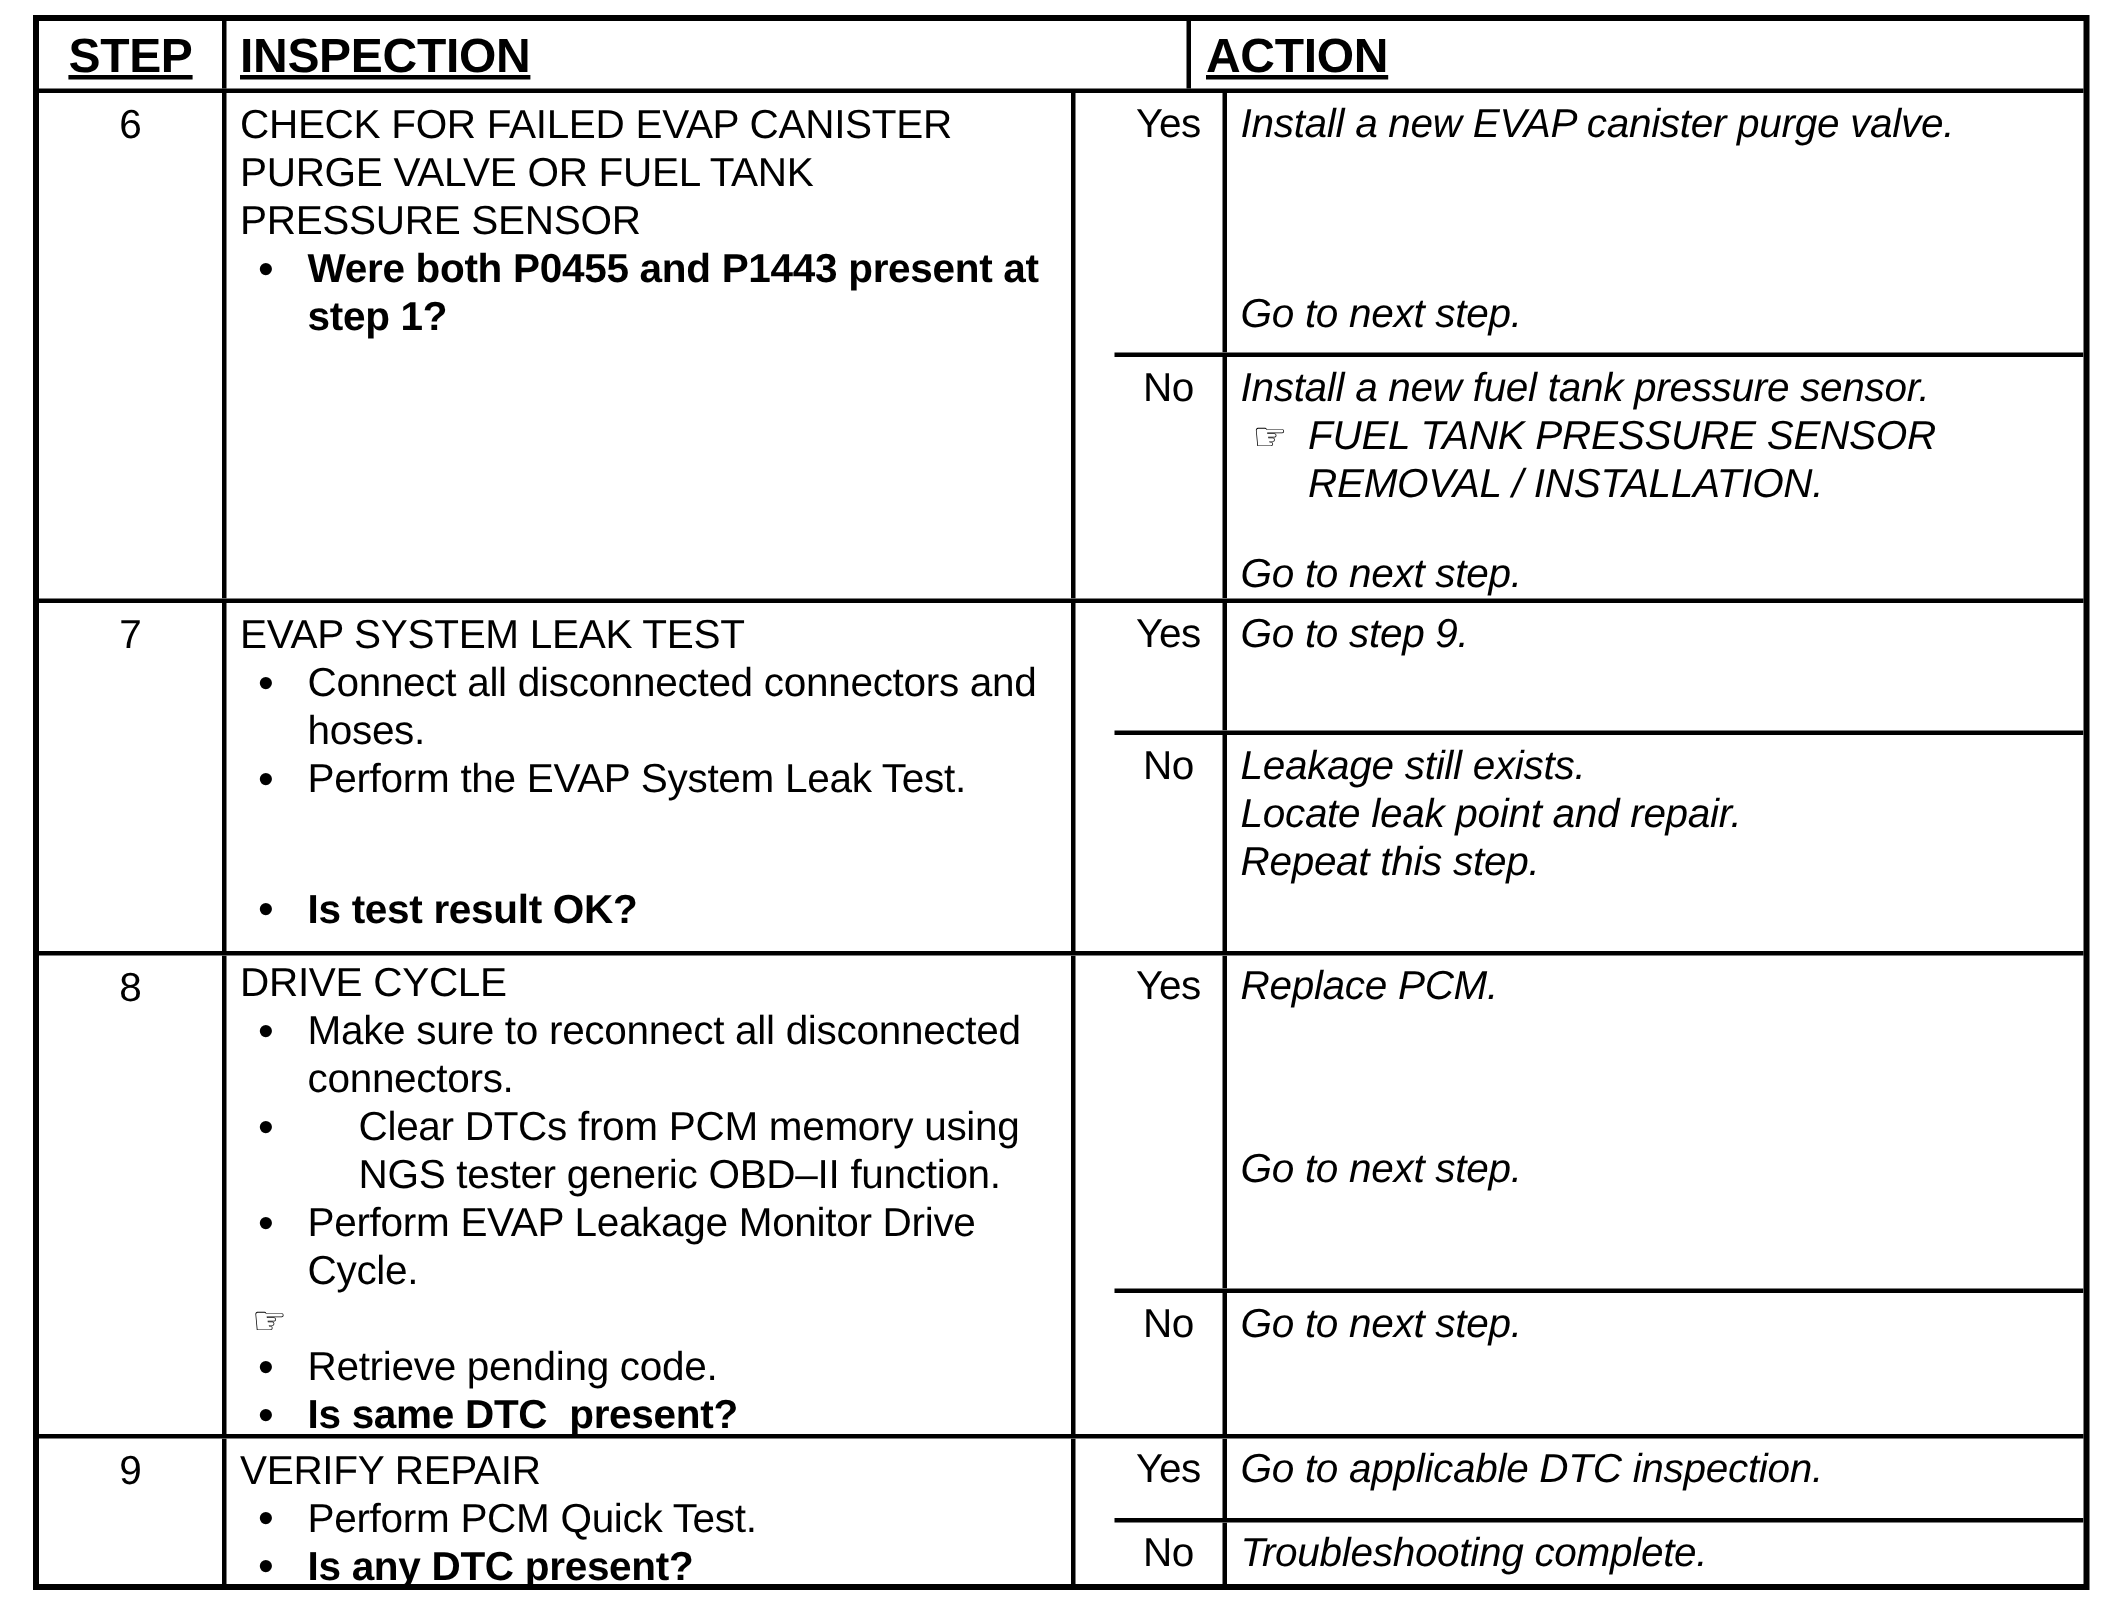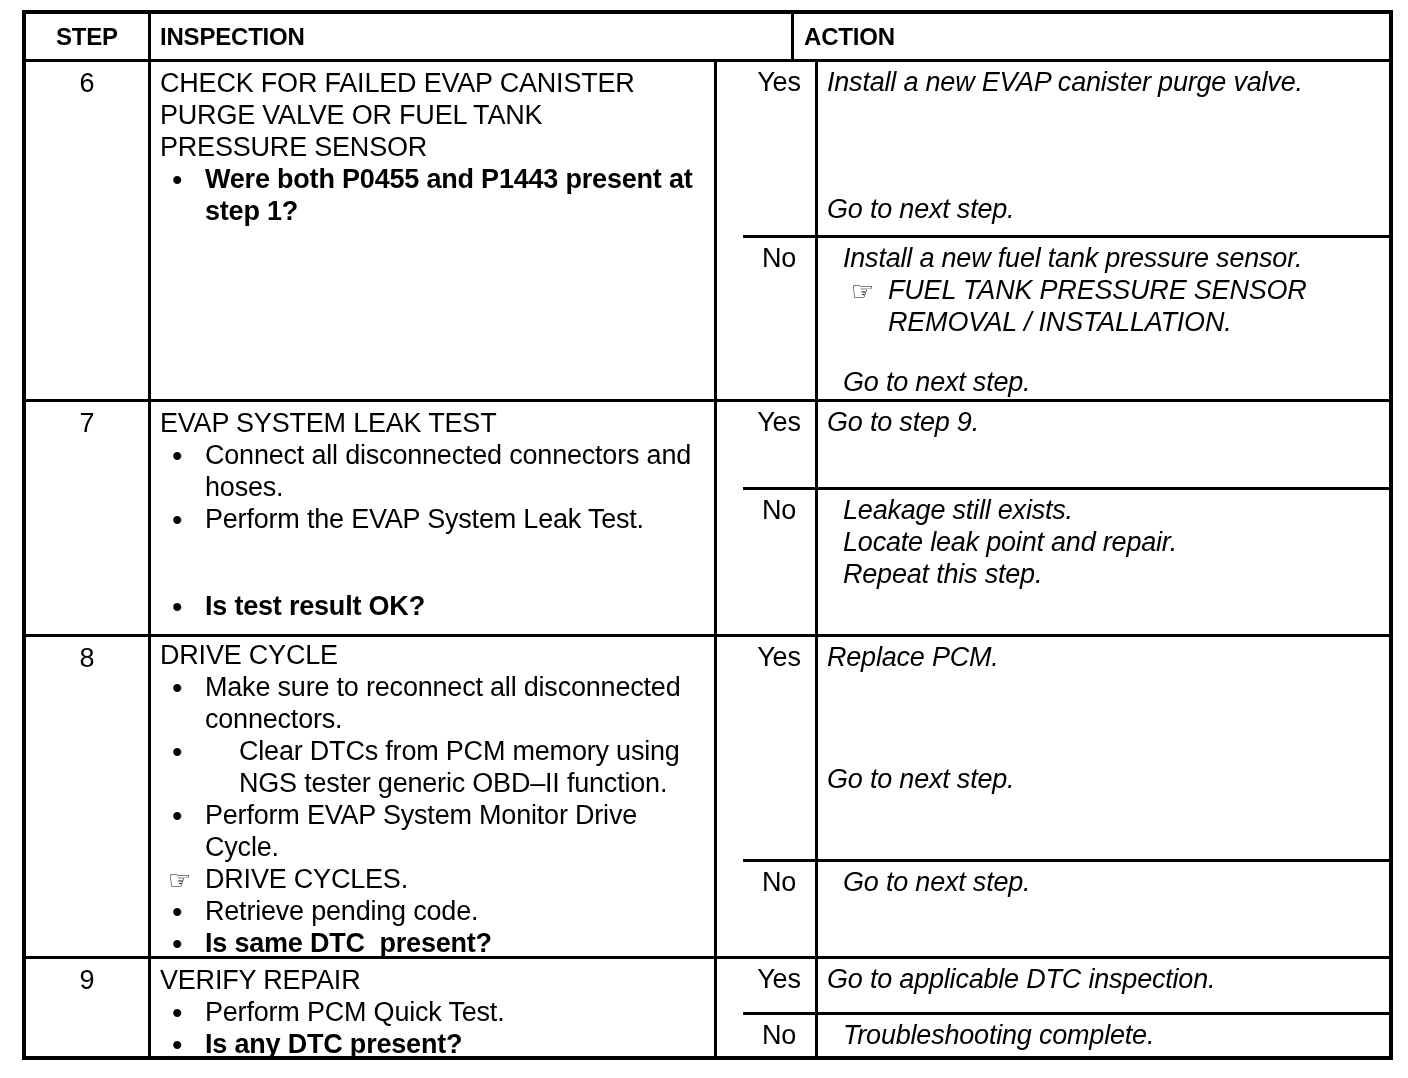--- a/index.html
+++ b/index.html
@@ -2,33 +2,33 @@
 <html><head>
 <meta charset="utf-8">
 <style>
   html,body{margin:0;padding:0;background:#fff;}
   body{width:1408px;height:1078px;font-family:"Liberation Sans","DejaVu Sans",sans-serif;color:#000;
        -webkit-font-smoothing:antialiased;}
   .sheet{position:relative;width:1408px;height:1078px;background:#fff;overflow:hidden;}
   .tbl{position:absolute;left:22px;top:10px;width:1371px;border:4px solid #000;box-sizing:border-box;
        font-size:27px;line-height:32px;letter-spacing:-0.2px;background:#fff;}
   
-  .hrow{display:flex;height:45px;box-sizing:border-box;font-weight:700;font-size:24px;}
+  .hrow{display:flex;height:45px;box-sizing:border-box;font-weight:700;font-size:32px;text-decoration:underline;}
   .hc-step{width:125px;border-right:3px solid #000;display:flex;align-items:center;justify-content:center;box-sizing:border-box;}
   .hc-insp{flex:1;display:flex;align-items:center;padding-left:9px;box-sizing:border-box;}
   .hc-action{width:598px;border-left:3px solid #000;display:flex;align-items:center;padding-left:10px;box-sizing:border-box;}
   
   .brow{display:flex;border-top:3px solid #000;box-sizing:border-box;overflow:hidden;}
   .r6{height:340px}.r7{height:235px}.r8{height:322px}.r9{height:100px}
   .c-step{width:125px;border-right:3px solid #000;text-align:center;padding-top:5px;box-sizing:border-box;}
   .c-insp{width:566px;border-right:3px solid #000;padding:5px 8px 0 9px;box-sizing:border-box;overflow:hidden;}
   .r8 .c-insp{padding-top:2px;}
   .c-br{flex:1;display:flex;flex-direction:column;box-sizing:border-box;padding-left:26px;}
   .branch{display:flex;box-sizing:border-box;overflow:hidden;}
-  .branch.second{border-top:3px solid #000;flex:1;gap:16px;}
+  .branch.second{border-top:3px solid #000;flex:1;}
   .b6a{height:173px}.b7a{height:85px}.b8a{height:222px}.b9a{height:53px}
   .c-yn{width:75px;border-right:3px solid #000;text-align:center;padding-top:4px;box-sizing:border-box;}
   .c-action{flex:1;padding:4px 10px 0 9px;box-sizing:border-box;overflow:hidden;font-style:italic;}
   
   .title{max-width:505px;}
   .li{display:flex;}
   .li .marker{width:45px;flex:none;padding-left:12px;box-sizing:border-box;font-size:30px;line-height:30px;padding-top:2px;}
   .li .marker.hand{font-size:26px;padding-left:8px;}
   .li .txt{max-width:520px;white-space:pre-wrap;}
   .li .txt.w460{max-width:460px;margin-left:34px;}
@@ -124,25 +124,24 @@
         <div class="li">
           <span class="marker">•</span>
           <span class="txt">Make sure to reconnect all disconnected connectors.</span>
         </div>
         <div class="li">
           <span class="marker">•</span>
           <span class="txt w460">Clear DTCs from PCM memory using NGS tester generic OBD–II function.</span>
         </div>
         <div class="li">
           <span class="marker">•</span>
-          <span class="txt">Perform EVAP System Monitor Drive Cycle.</span>
+          <span class="txt">Perform EVAP Leakage Monitor Drive Cycle.</span>
         </div>
         <div class="li">
           <span class="marker hand">☞</span>
-          <span class="txt">DRIVE CYCLES.</span>
         </div>
         <div class="li">
           <span class="marker">•</span>
           <span class="txt">Retrieve pending code.</span>
         </div>
         <div class="li">
           <span class="marker">•</span>
           <span class="txt bold">Is same DTC  present?</span>
         </div>
       </div>

